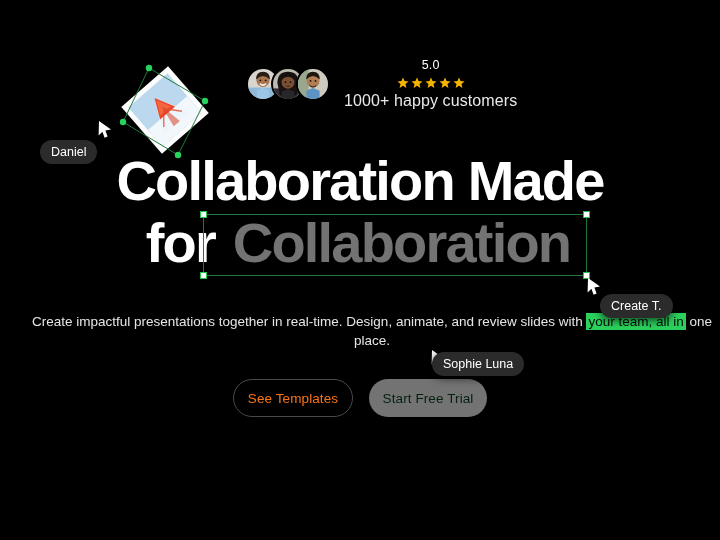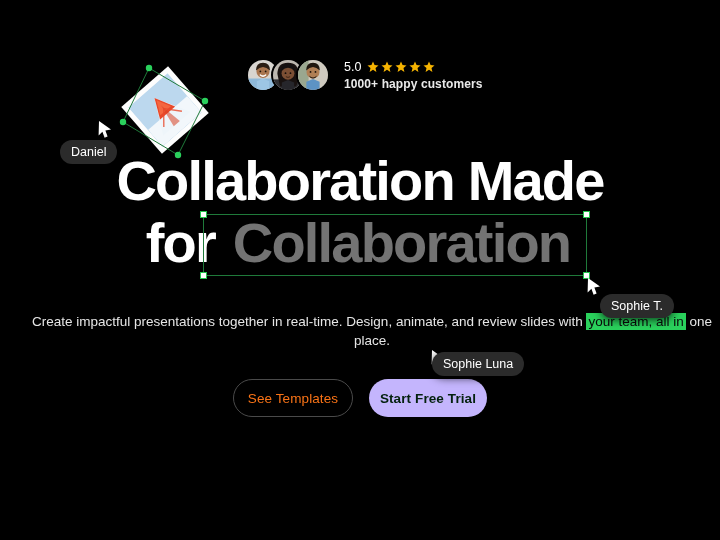--- a/index.html
+++ b/index.html
@@ -26,25 +26,25 @@
   .avatar {
     width:34px; height:34px; border-radius:50%;
     border:2px solid #000;
     margin-right:-9px;
     overflow:hidden; position:relative;
     background:#3a3a3a;
   }
   .avatar:last-child { margin-right:0; }
   .avatar svg { display:block; width:100%; height:100%; }
   .proof-text { display:flex; flex-direction:column; gap:3px; padding-left:4px;}
-  .rating-row { display:flex; align-items:center; gap:5px; }
+  .rating-row { display:flex; align-items:center; gap:5px;flex-direction:column; }
   .rating-num { color:#ffffff; font-size:12.5px; font-weight:400; letter-spacing:.1px;}
   .stars { display:flex; gap:2px; align-items:center; }
   .star { width:12px; height:12px; display:block; }
-  .customers { color:#e9e9e9; font-size:12px; font-weight:700; letter-spacing:.1px;}
+  .customers { color:#e9e9e9; font-size:16px; font-weight:400; letter-spacing:.1px;}
 
   
   .photo-wrap {
     position:absolute; left:118px; top:63px;
     width:92px; height:97px;
   }
   .photo-sel {
     position:absolute; left:0; top:0; width:92px; height:97px;
     pointer-events:none;
   }
@@ -116,41 +116,41 @@
   .btn {
     height:38px; border-radius:19px;
     display:flex; align-items:center; justify-content:center;
     font-size:13.5px; font-weight:500; letter-spacing:.1px;
     cursor:pointer; user-select:none;
   }
   .btn-outline {
     width:120px; background:#000; border:1px solid #4a4a4a; color:#f97316;
   }
   .btn-primary {
-    width:118px; background:#c4b5fd; border:none; color:#04210f; font-weight:700;
+    width:118px; background:#737373; border:none; color:#04210f; font-weight:400;
   }
 
   
   .cursor { position:absolute; width:16px; height:19px; pointer-events:none; }
   .cursor svg { display:block; width:100%; height:100%;
     filter:drop-shadow(0 1px 2px rgba(0,0,0,.8)); }
   .tag {
     position:absolute;
     background:#2b2b2b;
     color:#ffffff;
     font-size:12.5px;
     font-weight:500;
     padding:5px 11px;
     border-radius:14px;
     white-space:nowrap;
     box-shadow:0 2px 8px rgba(0,0,0,.7);
   }
 
   .c-daniel  { left:97px;  top:120px; }
-  .t-daniel  { left:60px;  top:140px; }
+  .t-daniel  { left:40px;  top:140px; }
   .c-michael { left:586px; top:277px; }
   .t-michael { left:600px; top:294px; }
   .c-sophie  { left:430px; top:349px; }
   .t-sophie  { left:432px; top:352px;text-align:center; }
 </style>
 </head>
 <body>
 
 <div id="stage">
 
@@ -271,21 +271,21 @@
         <path fill="#ffffff" d="M2 1 L14 9.5 L8.4 10.6 L10.6 16.6 L7.6 17.8 L5.4 11.8 L1.6 15.4 Z"></path>
       </svg>
   </div>
   <div class="tag t-daniel">Daniel</div>
 
   <div class="cursor c-michael">
     <svg viewBox="0 0 16 19">
         <path fill="#ffffff" d="M2 1 L14 9.5 L8.4 10.6 L10.6 16.6 L7.6 17.8 L5.4 11.8 L1.6 15.4 Z"></path>
       </svg>
   </div>
-  <div class="tag t-michael">Sophie T.</div>
+  <div class="tag t-michael">Create T.</div>
 
   <div class="cursor c-sophie">
     <svg viewBox="0 0 16 19">
         <path fill="#ffffff" d="M2 1 L14 9.5 L8.4 10.6 L10.6 16.6 L7.6 17.8 L5.4 11.8 L1.6 15.4 Z"></path>
       </svg>
   </div>
   <div class="tag t-sophie">Sophie Luna</div>
 
 </div>
 

